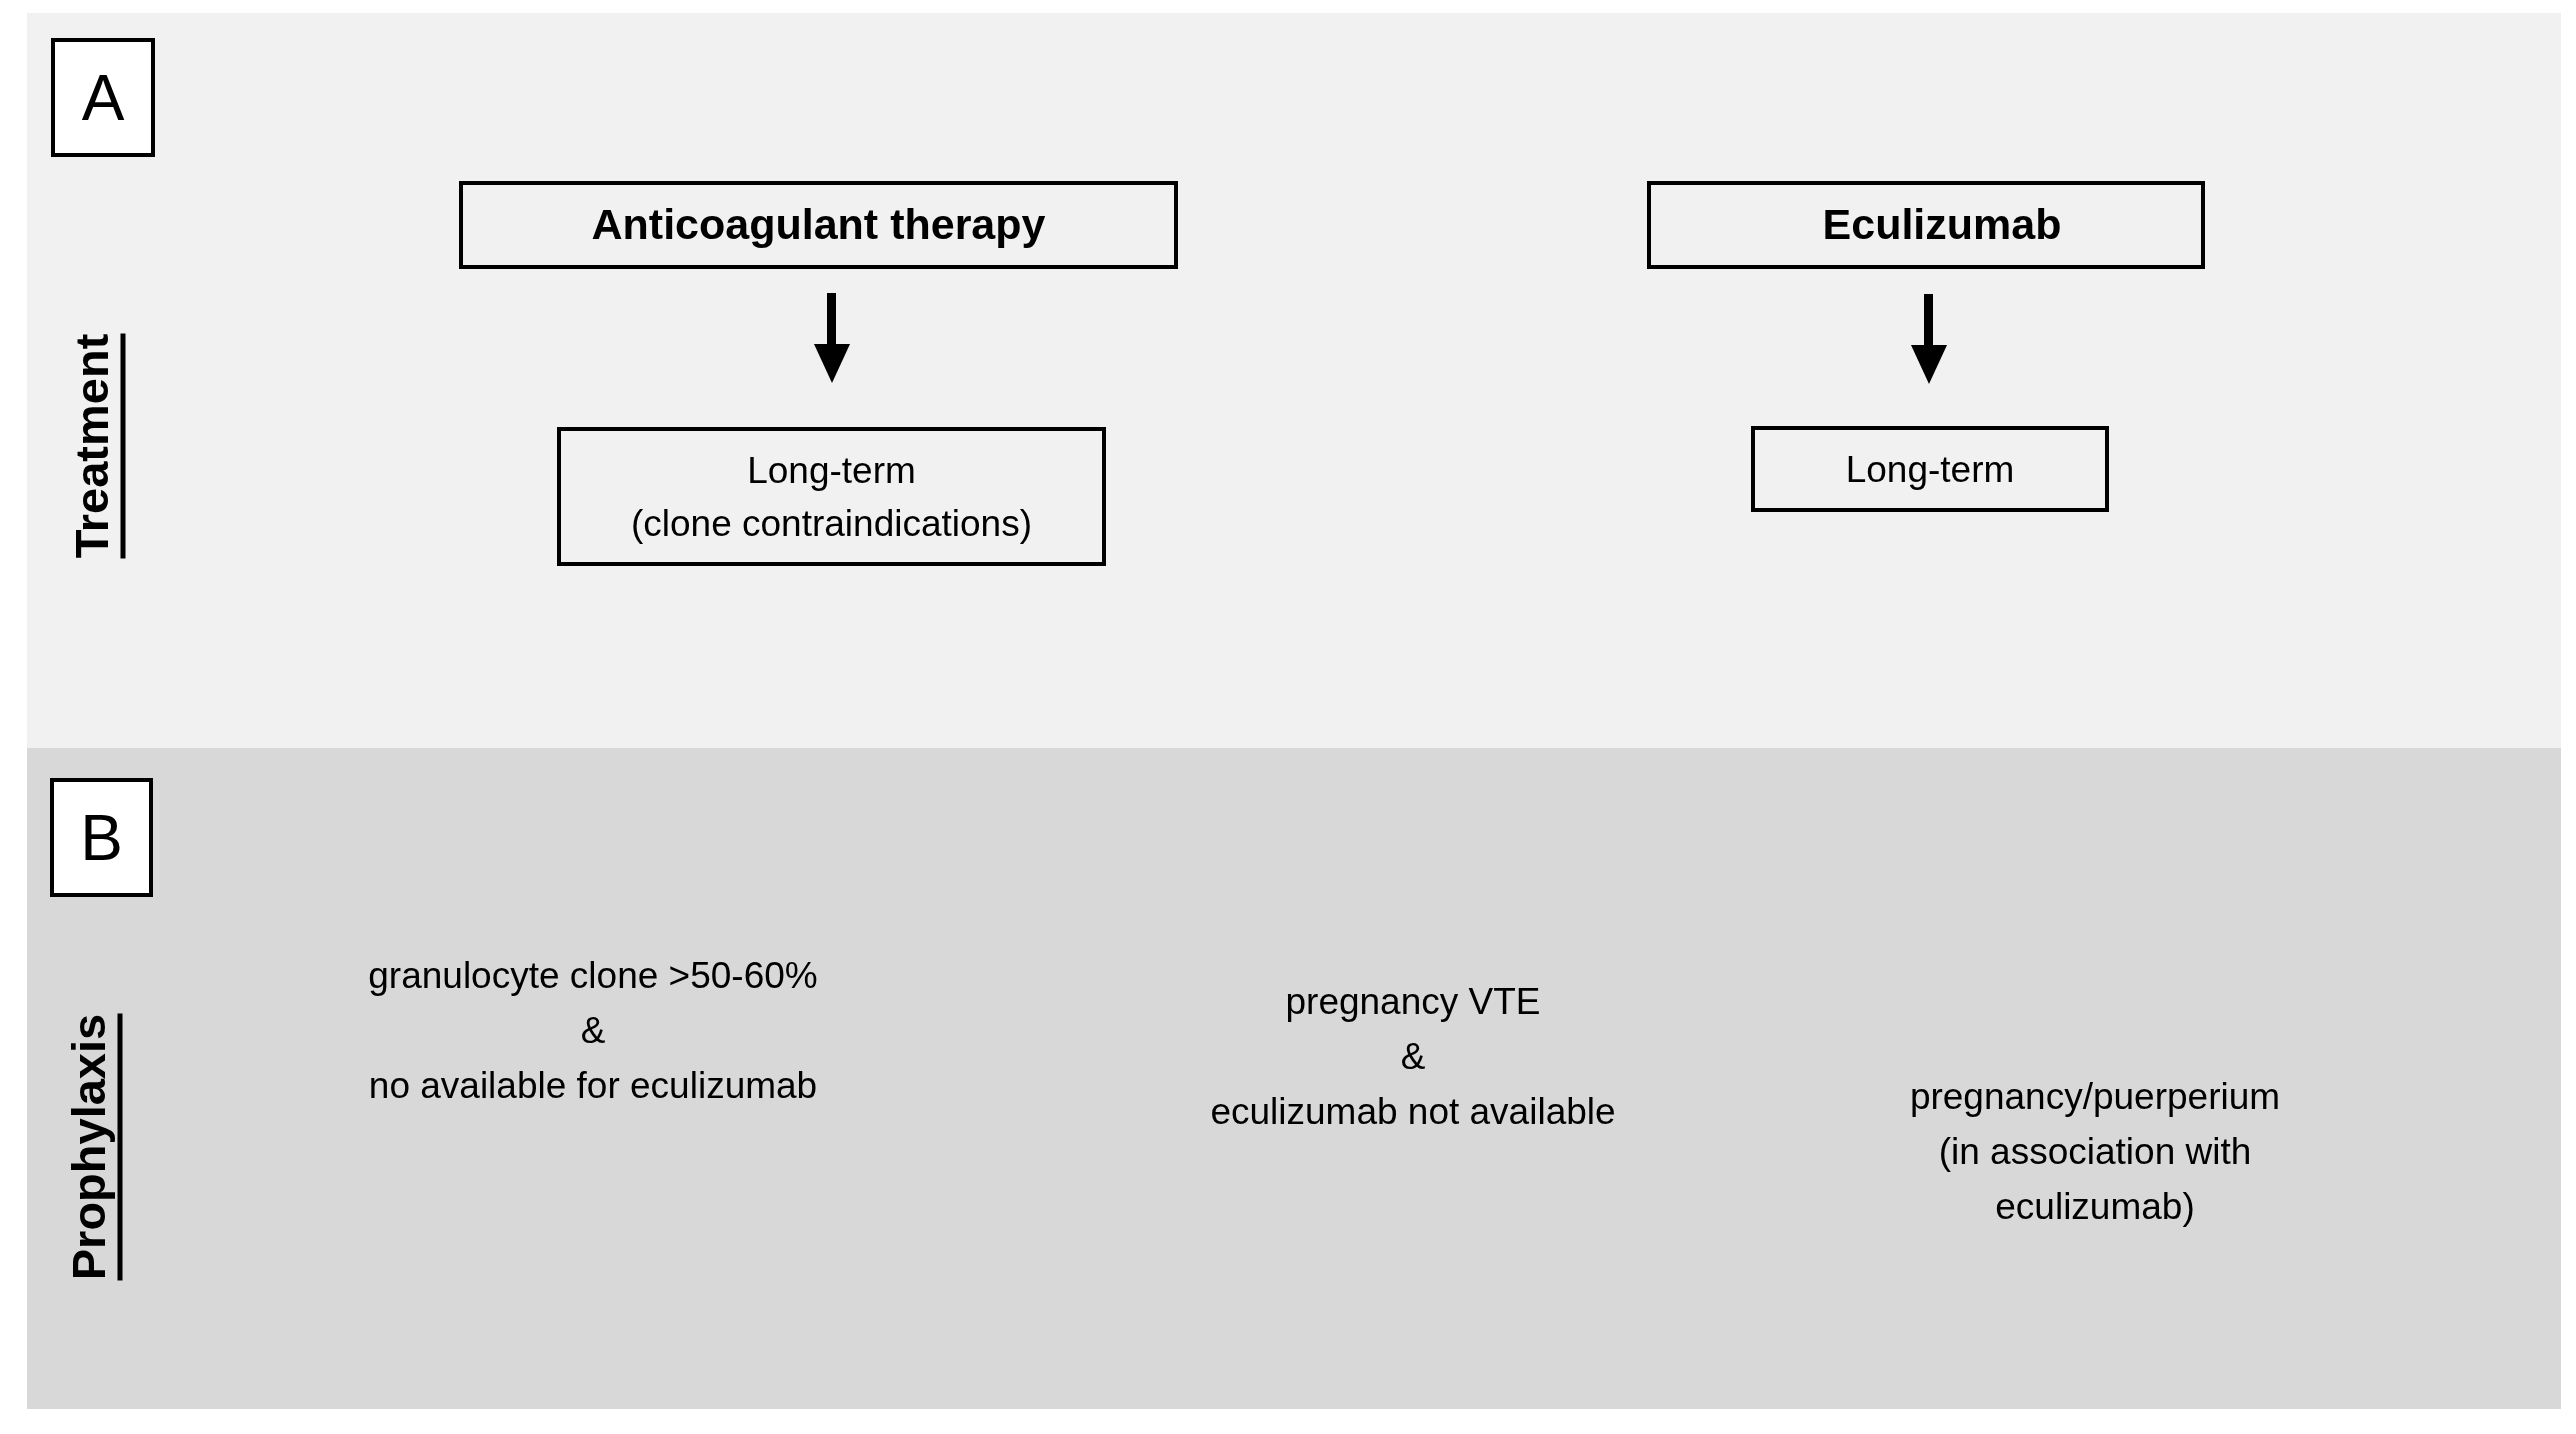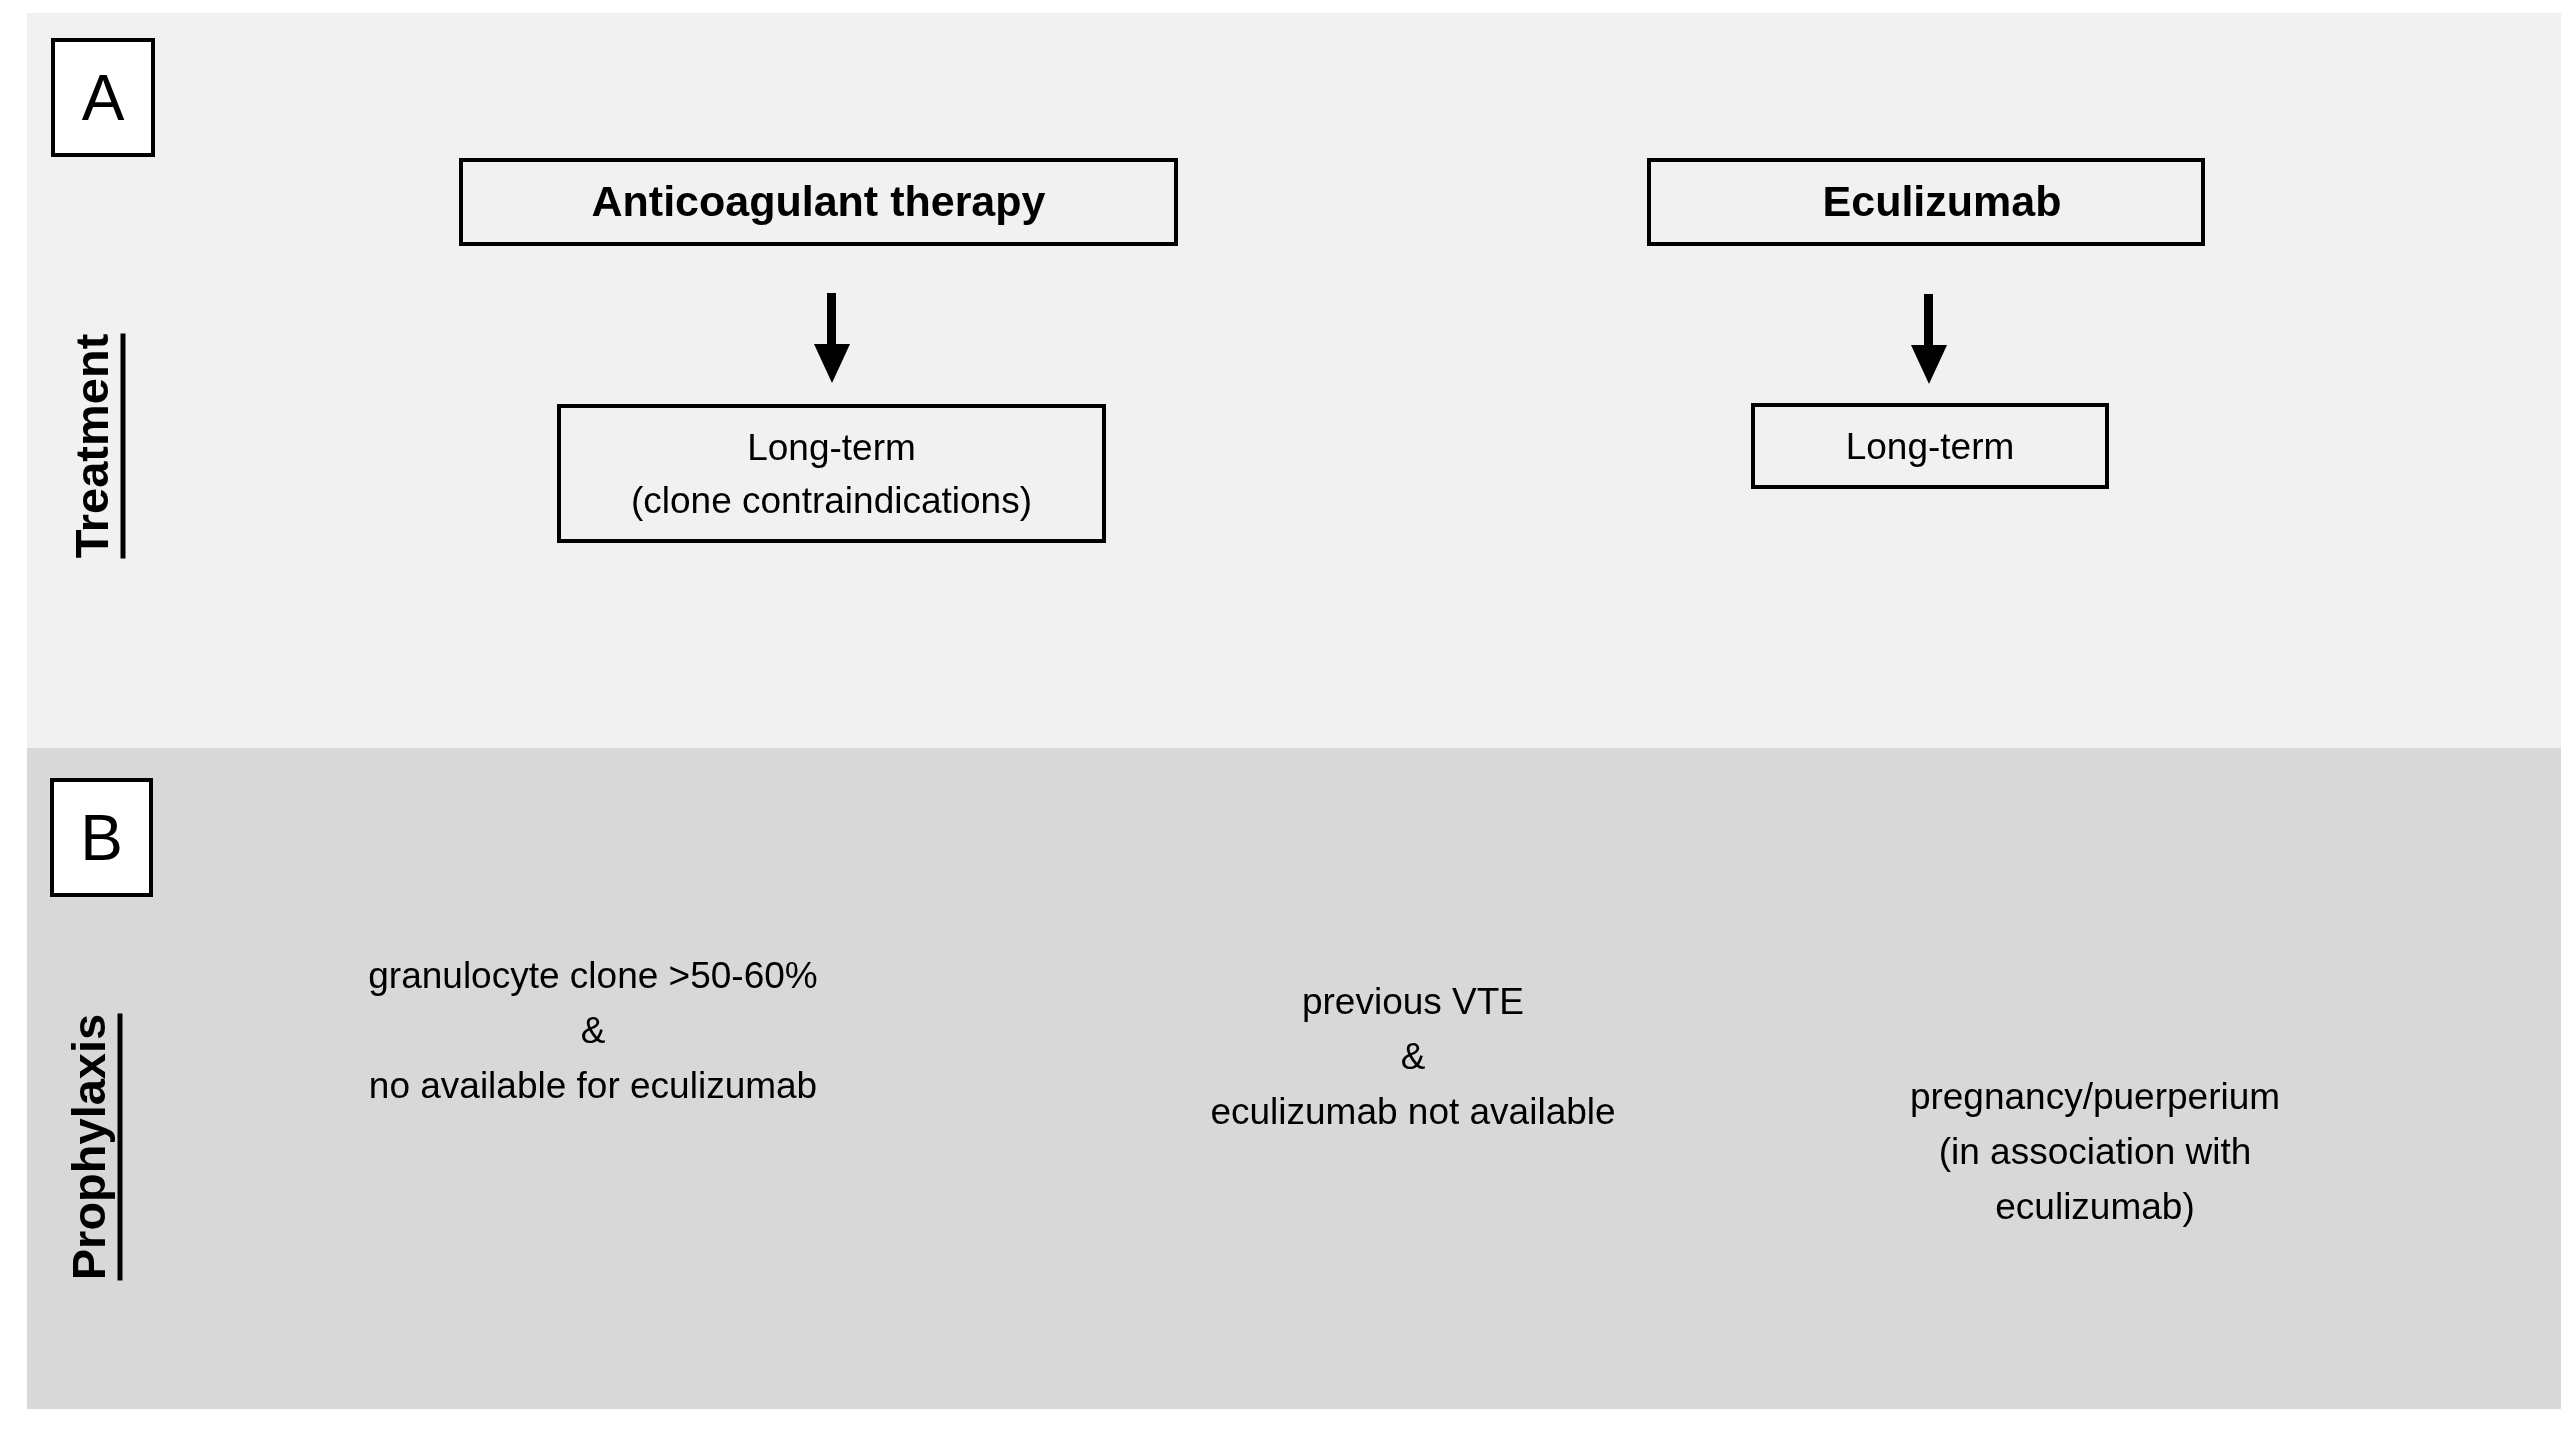--- a/index.html
+++ b/index.html
@@ -35,21 +35,21 @@
   }
   .side-label span{border-bottom:5.6px solid #000;padding-bottom:6.4px;}
   .side-treatment{left:-72px;top:414px;width:337px;height:64px;}
   .side-prophylaxis{left:-83px;top:1115px;width:353px;height:64px;}
 
   .node{
     position:absolute;
     border:4px solid #000;
     box-sizing:border-box;
     display:flex;flex-direction:column;align-items:center;justify-content:center;
-    text-align:center;background:transparent;
+    text-align:center;background:transparent;margin-top:23px;
   }
   .node-header{font-weight:bold;font-size:43px;line-height:1.1;}
   .node-anticoag{left:459px;top:158px;width:719px;height:88px;}
   .node-eculizumab{left:1647px;top:158px;width:558px;height:88px;padding-left:32px;}
   .node-outcome{font-size:37px;line-height:53px;}
   .node-longterm-left{left:557px;top:404px;width:549px;height:139px;}
   .node-longterm-right{left:1751px;top:403px;width:358px;height:86px;}
 
   .arrow{position:absolute;width:37px;display:flex;flex-direction:column;align-items:center;}
   .arrow-1{left:813px;top:293px;}
@@ -123,21 +123,21 @@
     <span>Prophylaxis</span>
   </div>
 
   <div class="indication ind-1">
     <div>granulocyte clone &gt;50-60%</div>
     <div>&amp;</div>
     <div>no available for eculizumab</div>
   </div>
 
   <div class="indication ind-2">
-    <div>previous VTE</div>
+    <div>pregnancy VTE</div>
     <div>&amp;</div>
     <div>eculizumab not available</div>
   </div>
 
   <div class="indication ind-3">
     <div>pregnancy/puerperium</div>
     <div>(in association with</div>
     <div>eculizumab)</div>
   </div>
 

